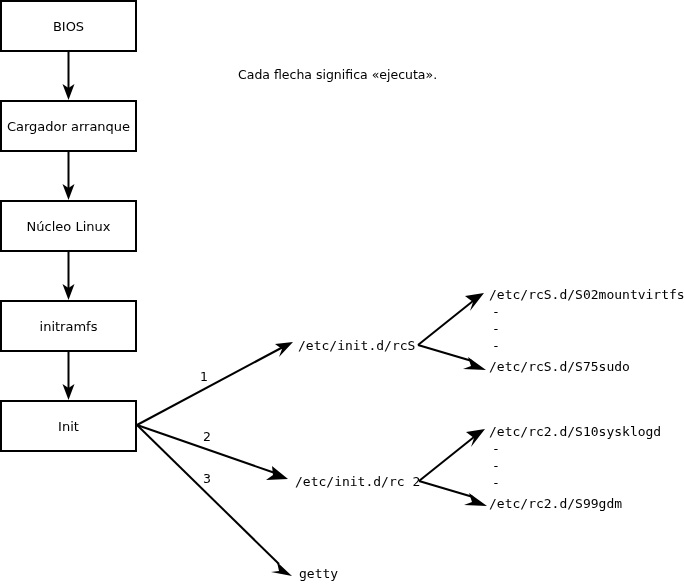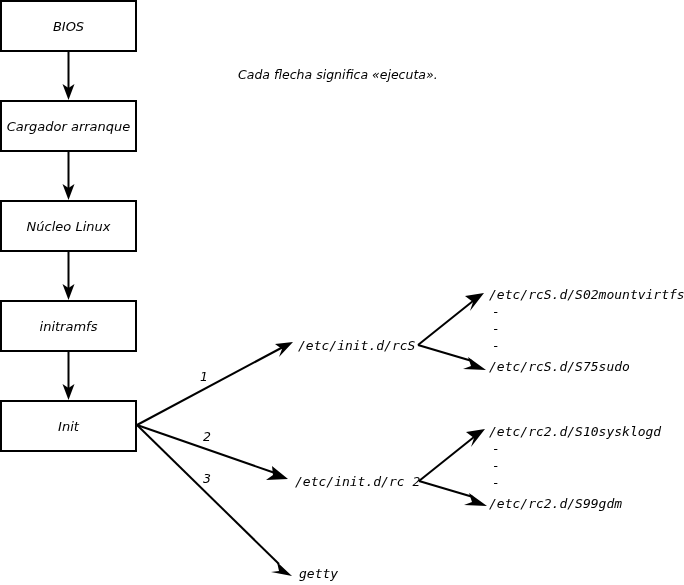--- a/index.html
+++ b/index.html
@@ -11,21 +11,20 @@
   body {
     font-family: "Liberation Sans", sans-serif;
     color: #000000;
   }
   #diagram-root {
     position: relative;
     width: 684px;
     height: 585px;
     overflow: hidden;
     background: #ffffff;
-    font-style: italic;
   }
   #diagram-svg {
     position: absolute;
     left: 0;
     top: 0;
     width: 684px;
     height: 585px;
     display: block;
   }
   .box-label {

